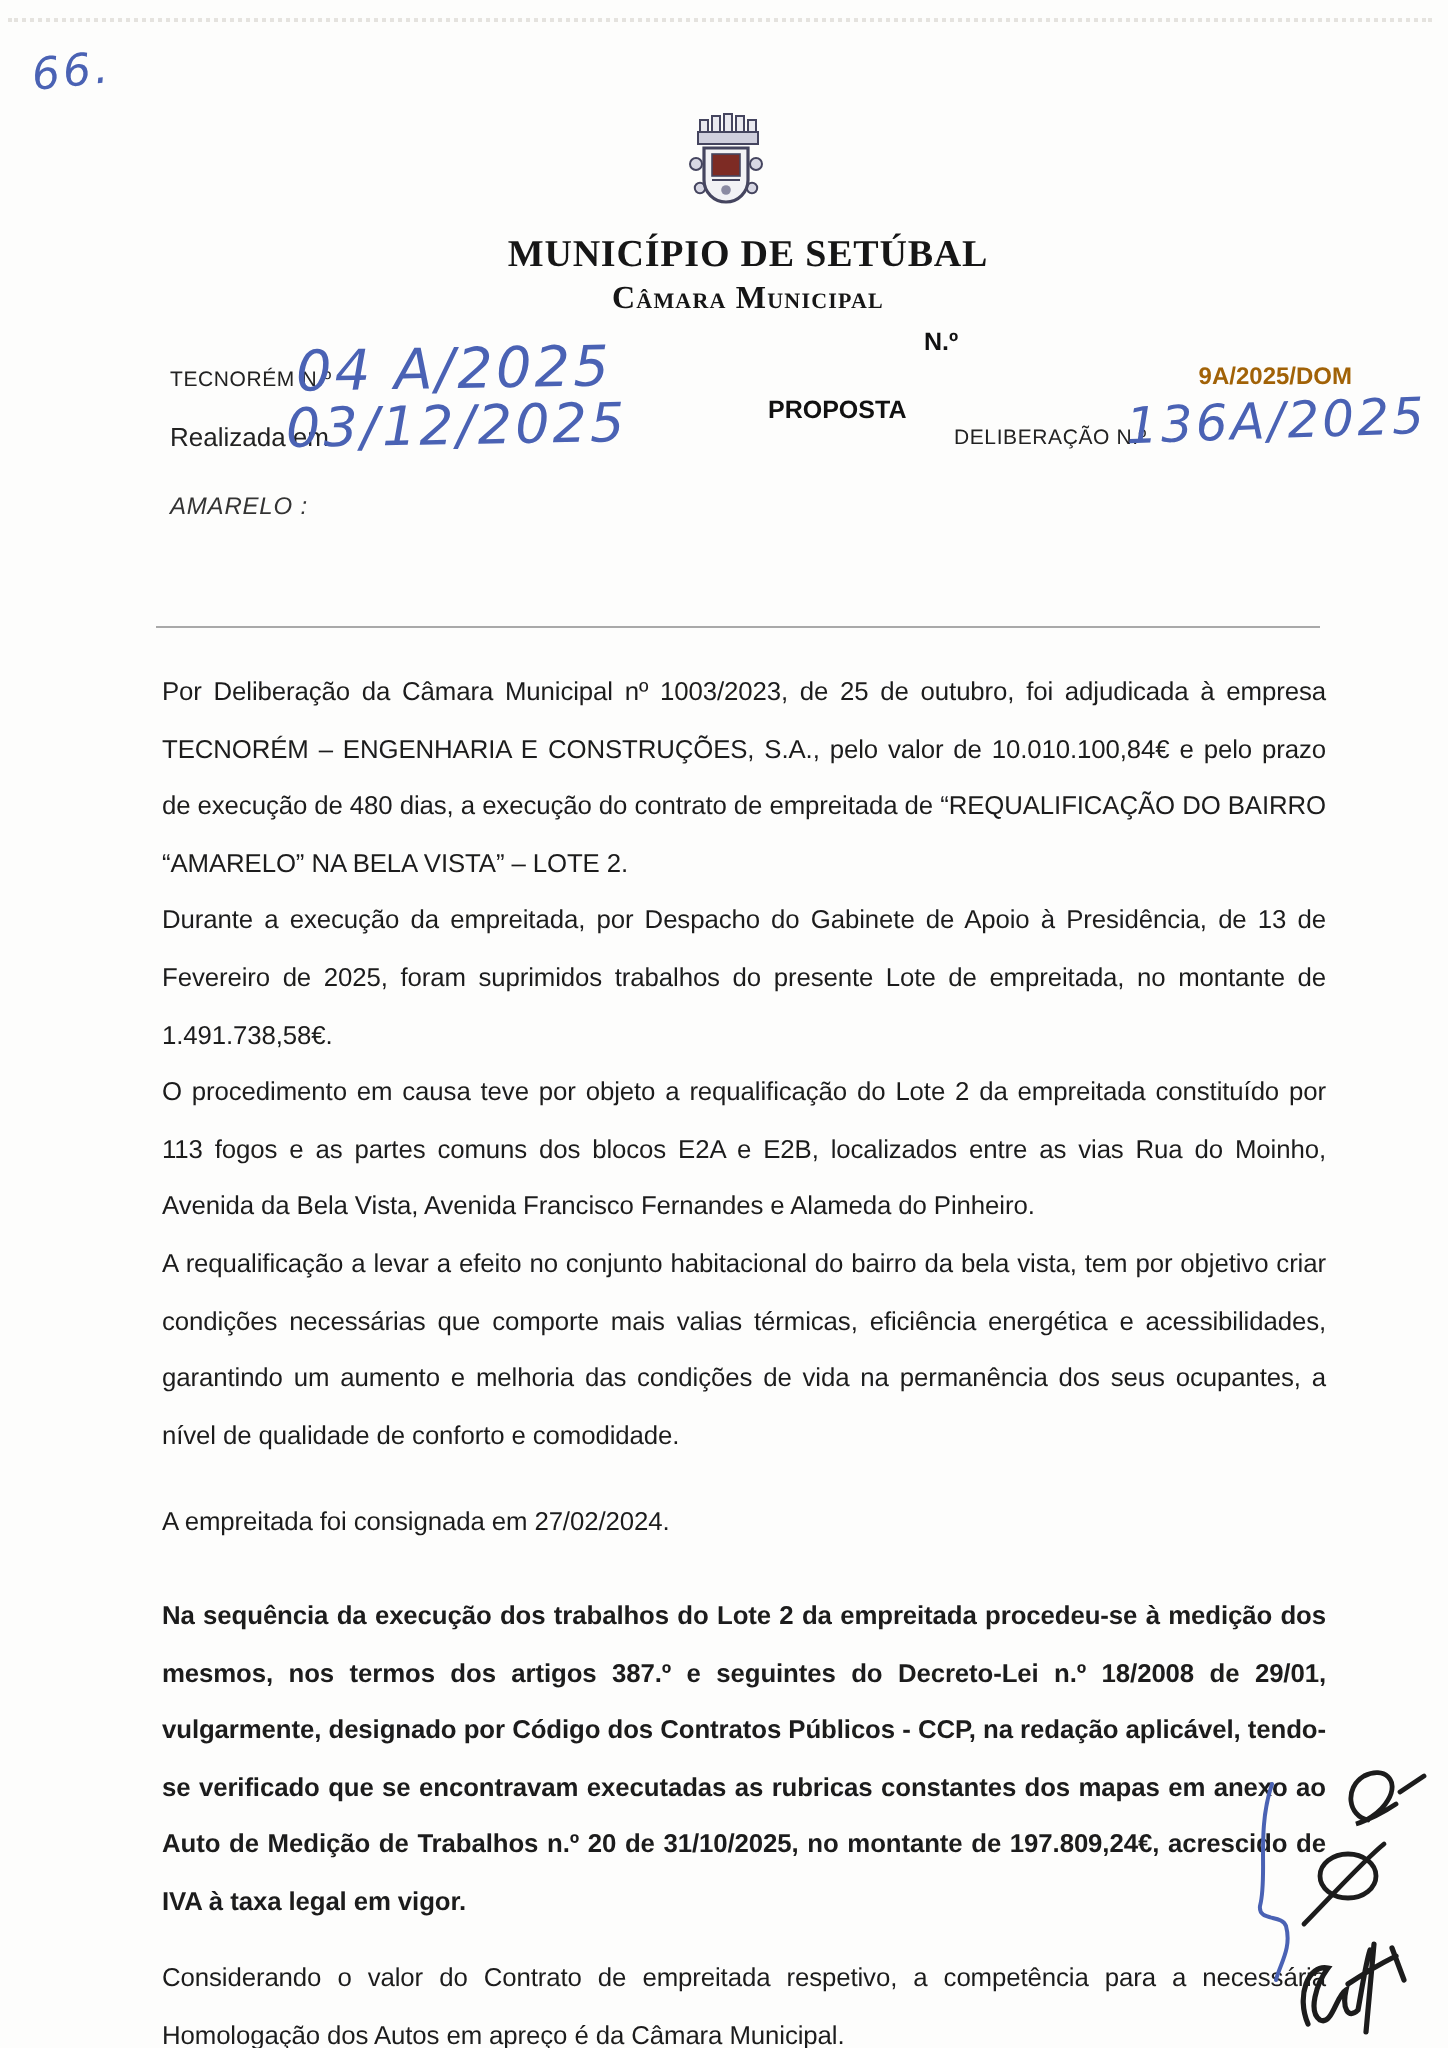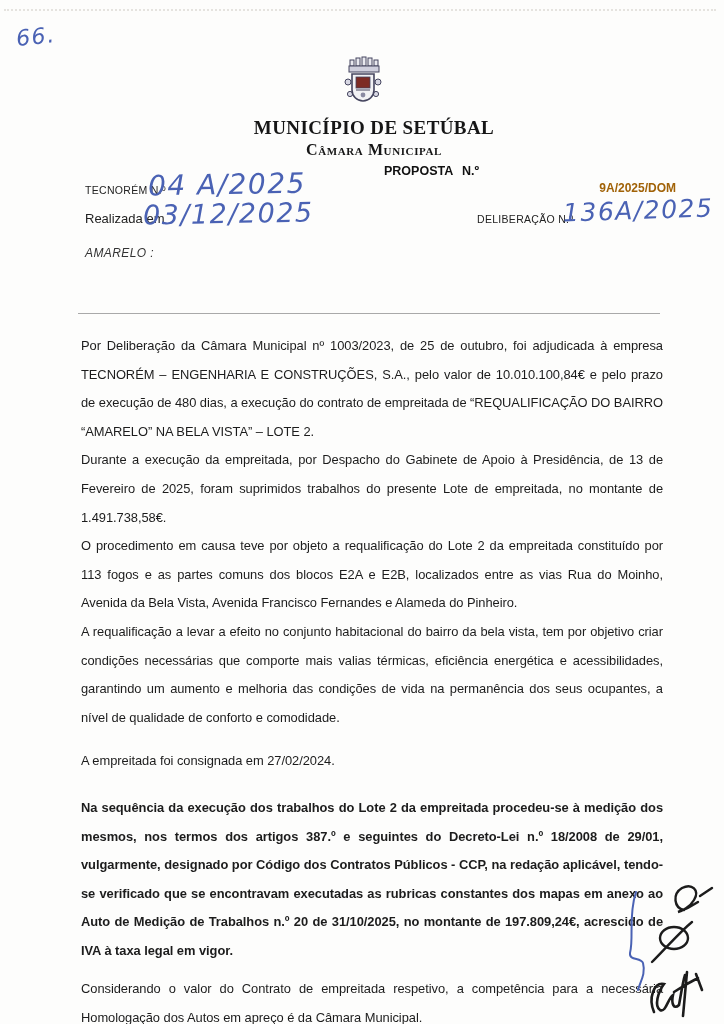--- a/index.html
+++ b/index.html
@@ -121,21 +121,21 @@
       <circle cx="19" cy="39" r="2.4" fill="#8a8aa2"></circle>
     </svg>
   </div>
 
   <div class="org-title">MUNICÍPIO DE SETÚBAL</div>
   <div class="org-subtitle">Câmara Municipal</div>
 
   <span class="label-caps" style="left:85px; top:184px;">TECNORÉM N.º</span>
   <span class="hw-reuniao hand">04 A/2025</span>
 
-  <span class="label-bold" style="left:384px; top:164px;">PROPOSTA</span>
+  <span class="label-bold" style="left:384px; top:198px;">PROPOSTA</span>
   <span class="label-bold" style="left:462px; top:164px;">N.º</span>
   <span class="proposta-value">9A/2025/DOM</span>
 
   <span class="label-mixed" style="left:85px; top:211px;">Realizada em</span>
   <span class="hw-realizada hand">03/12/2025</span>
 
   <span class="label-caps" style="left:477px; top:213px;">DELIBERAÇÃO N.º</span>
   <span class="hw-deliberacao hand">136A/2025</span>
 
   <span class="assunto-label">AMARELO :</span>

